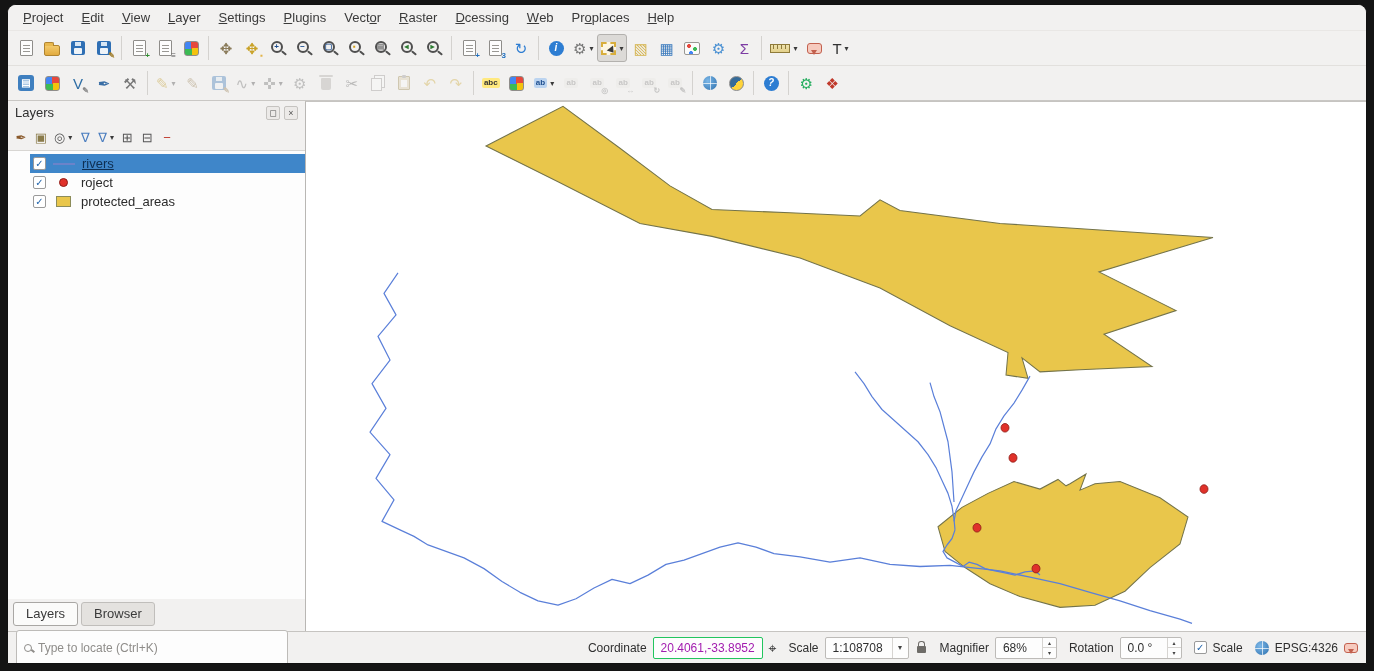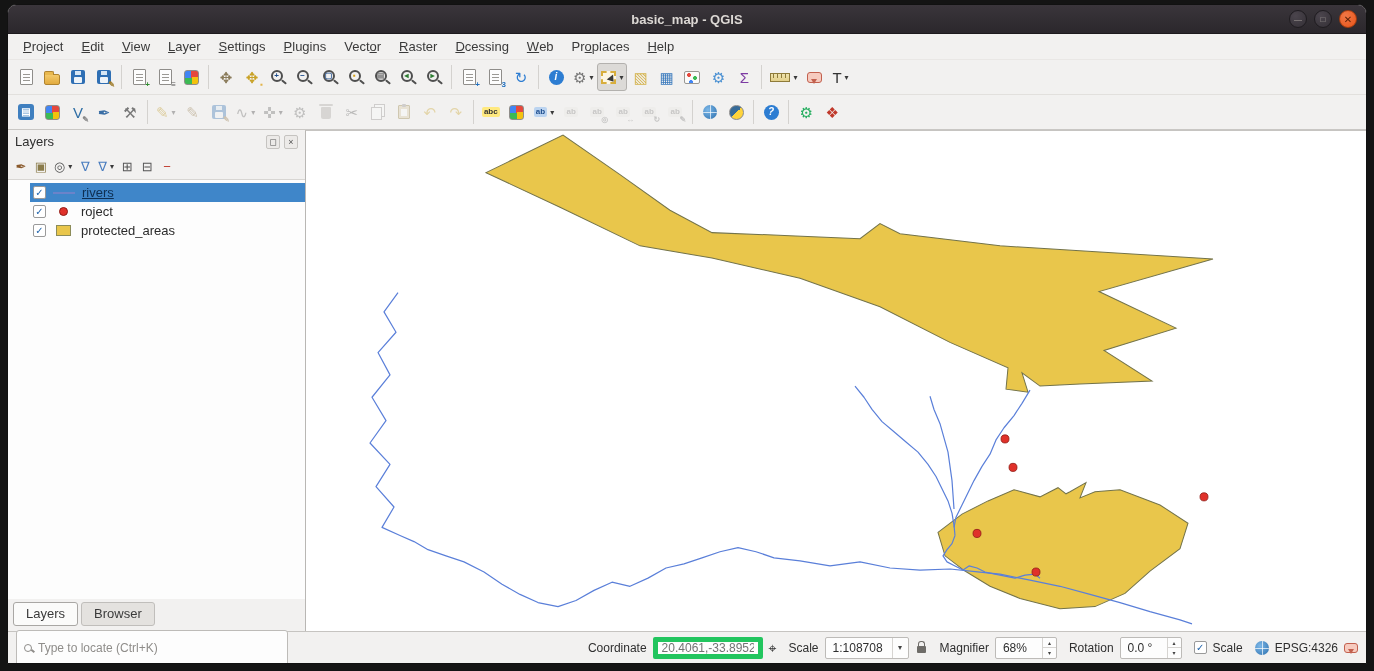--- a/index.html
+++ b/index.html
@@ -97,44 +97,36 @@
 
   
   .statusbar { height:32px; flex:none; display:flex; align-items:center; gap:6px; padding:0 8px; background:#f2f1f0; border-top:1px solid #c6c4c1; font-size:12px; color:#2f2f2f; }
   .locator { width:272px; flex:none; display:flex; align-items:center; gap:6px; height:24px; border:1px solid #bdbbb8; border-radius:3px; background:#fdfdfd; padding:17px 7px; }
   .locator input { border:none; outline:none; flex:1; font-size:12px; background:transparent; color:#333; }
   .locator input::placeholder { color:#8f8d8a; }
   .mini-mag { width:8px; height:8px; border:1.5px solid #8f8d8a; border-radius:50%; position:relative; flex:none; }
   .mini-mag::after { content:""; position:absolute; width:4px; height:1.5px; background:#8f8d8a; right:-4px; bottom:-1px; transform:rotate(40deg); }
   .sb-spacer { flex:1; }
   .sb-label { margin-left:6px; white-space:nowrap; }
-  .sb-input { height:22px; border:5px solid #22c55e; background:#fdfdfd; border-radius:2px; padding:0 4px; font-size:12px; width:110px; text-align:center; color:#737373; font-family:"Liberation Sans","DejaVu Sans",sans-serif; }
+  .sb-input { height:22px; border:1px solid #22c55e; background:#fdfdfd; border-radius:2px; padding:0 4px; font-size:12px; width:110px; text-align:center; color:#a21caf; font-family:"Liberation Sans","DejaVu Sans",sans-serif; }
   .sb-icon { font-size:14px; color:#333; line-height:1; }
   .combo, .spin { display:flex; align-items:center; height:22px; border:1px solid #bdbbb8; background:#fdfdfd; border-radius:2px; }
   .combo-text { padding:0 7px; min-width:66px; }
   .combo-dd { width:16px; align-self:stretch; display:flex; align-items:center; justify-content:center; border-left:1px solid #d6d4d1; font-size:8px; color:#444; }
   .spin-text { padding:0 7px; min-width:46px; }
   .spin-btns { display:flex; flex-direction:column; width:14px; align-self:stretch; border-left:1px solid #d6d4d1; }
   .spin-btns span { flex:1; display:flex; align-items:center; justify-content:center; font-size:6px; color:#444; }
   .spin-btns span:first-child { border-bottom:1px solid #d6d4d1; }
   .sb-bubble { width:14px; height:10px; flex:none; }
 </style>
 </head>
 <body>
 
 <div class="window">
 
-  <div class="titlebar">
-    <span class="title-text">basic_map - QGIS</span>
-    <div class="win-controls">
-      <span class="wbtn">—</span>
-      <span class="wbtn">□</span>
-      <span class="wbtn close">✕</span>
-    </div>
-  </div>
 
   <nav class="menubar">
       <button class="menu-item">
         <span></span>
         <span class="mn">P</span>
         <span>roject</span>
       </button>
       <button class="menu-item">
         <span></span>
         <span class="mn">E</span>

